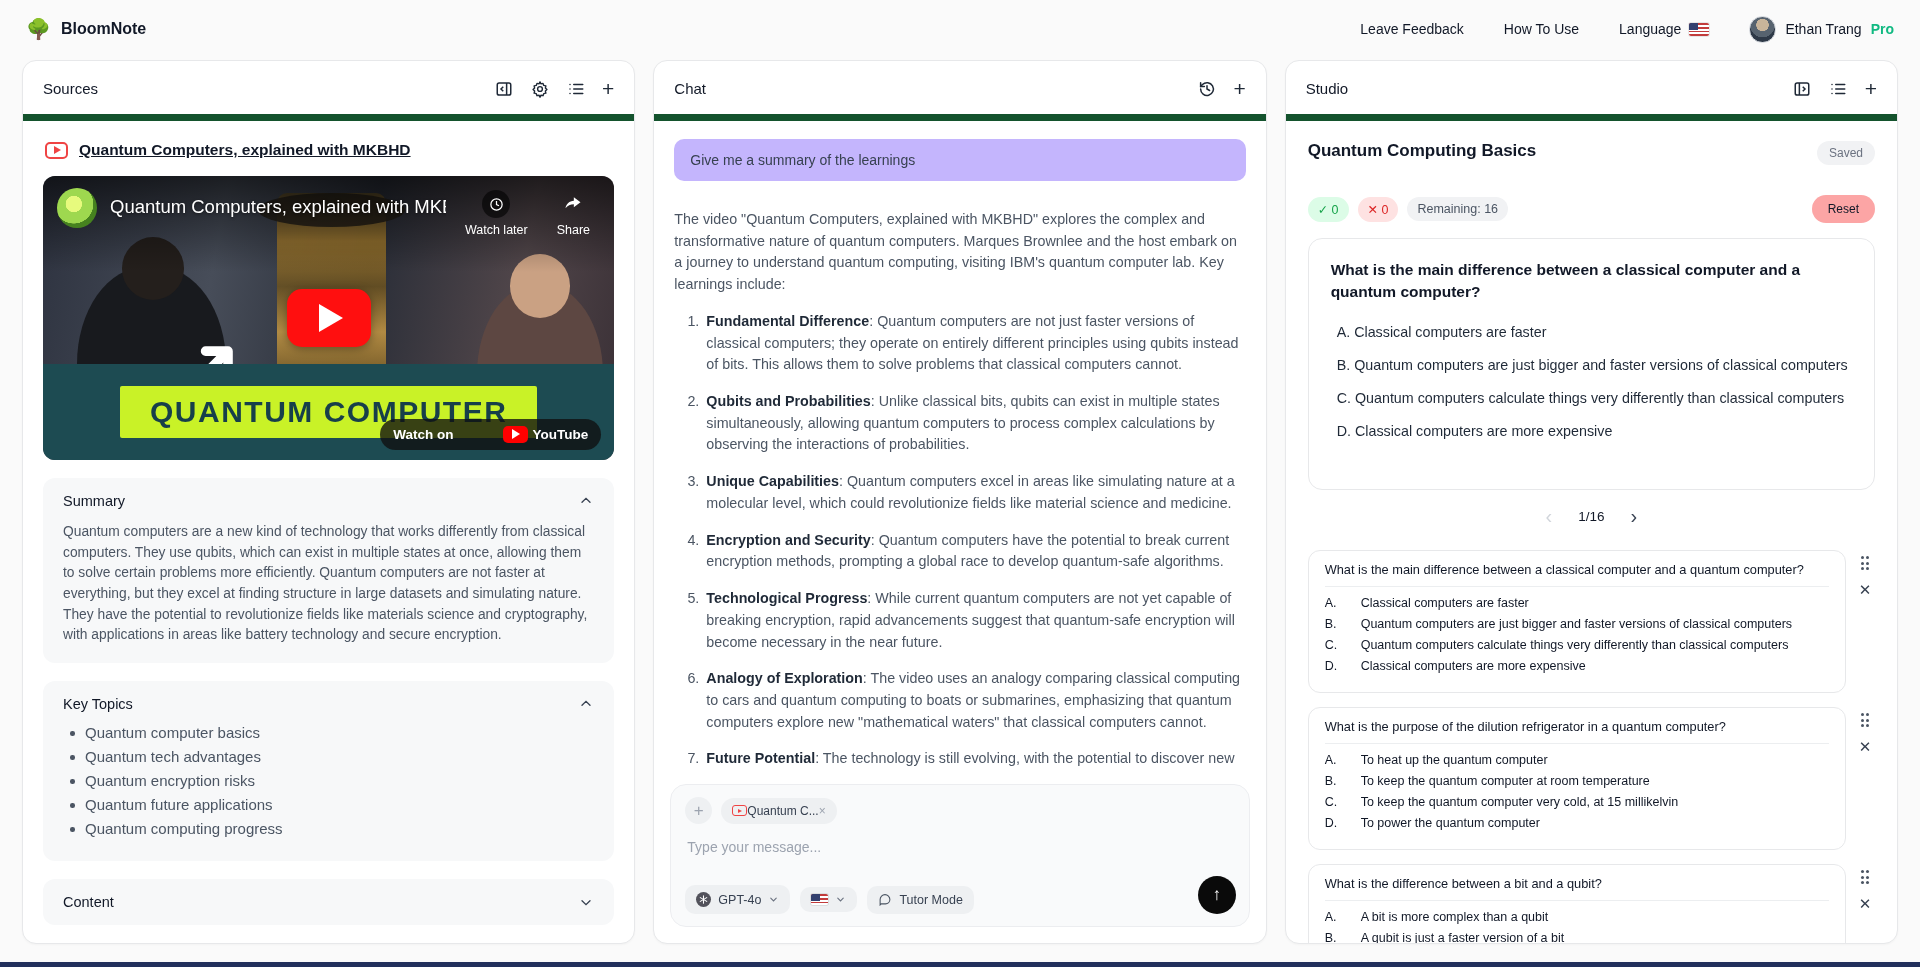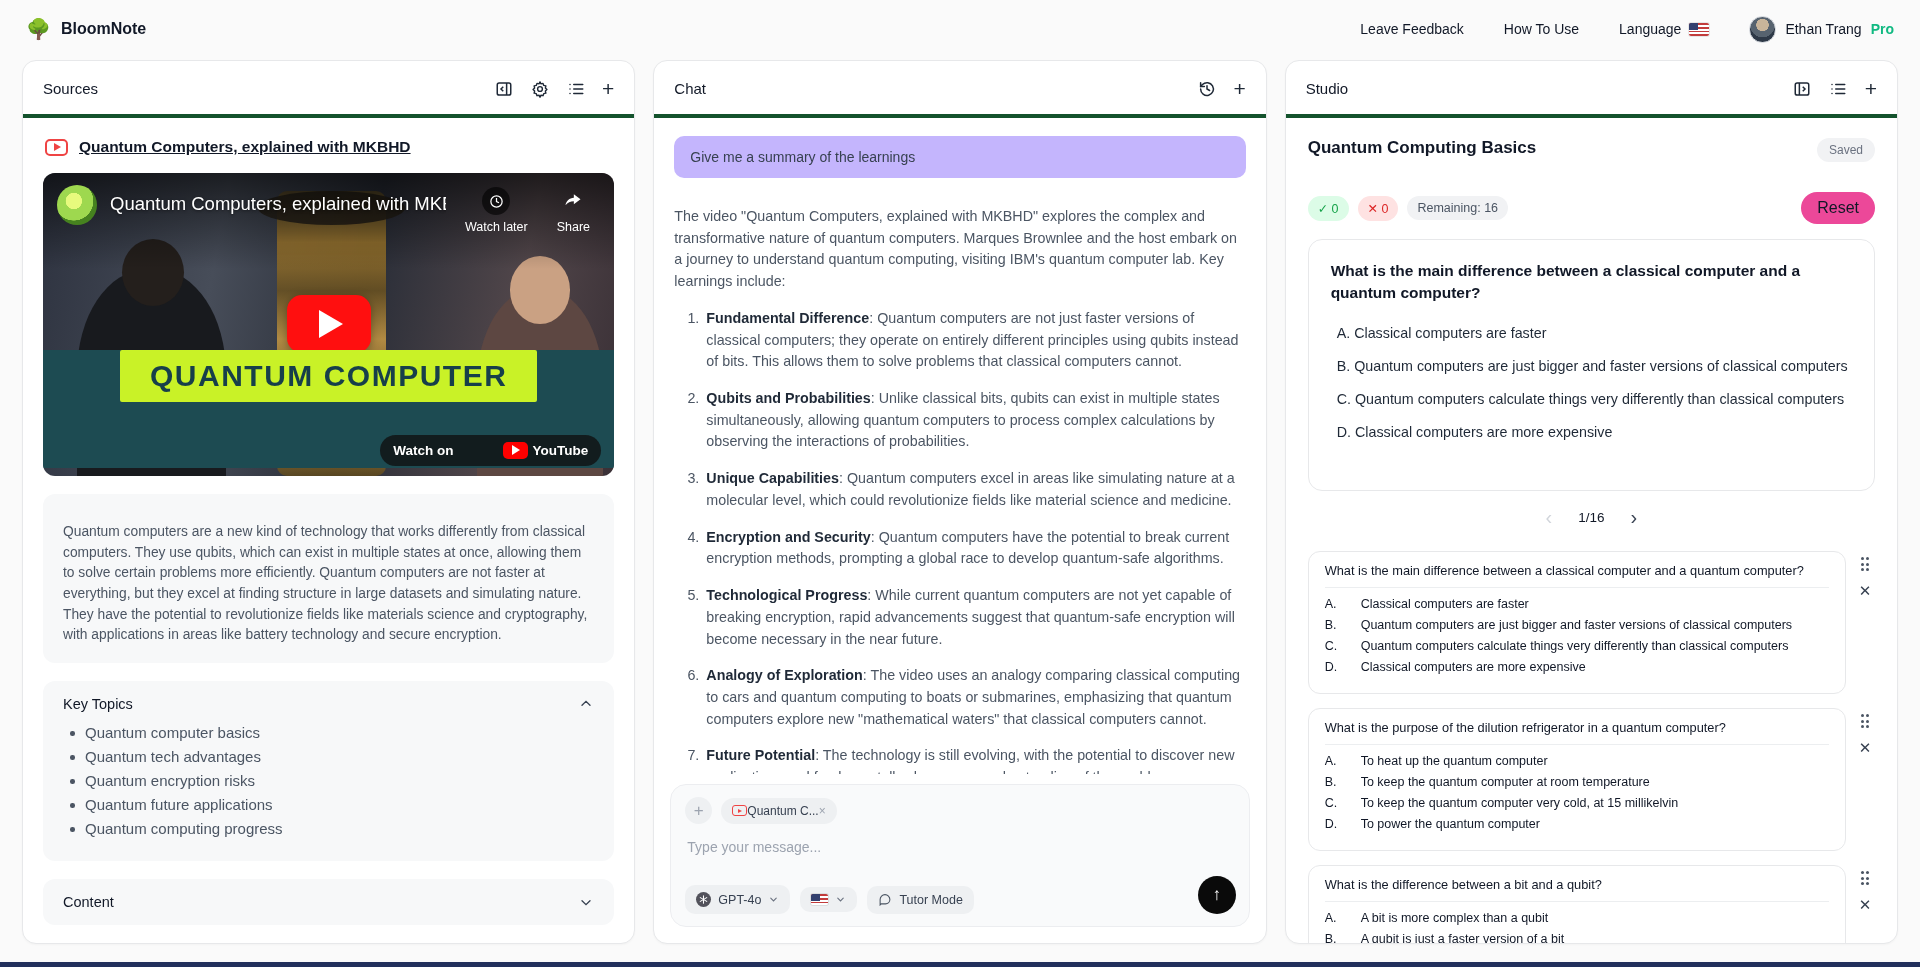--- a/index.html
+++ b/index.html
@@ -20,21 +20,21 @@
     background: radial-gradient(circle at 50% 32%, #c9b59a 0 29%, #57636f 30% 58%, #2e3947 59%);
     border:1px solid #d1d5db; }
   .pro { color:#10b981; font-weight:600; }
   .usflag { width:20px; height:13px; border-radius:2px; overflow:hidden; position:relative; display:inline-block;
     background: repeating-linear-gradient(180deg, #c23b3b 0 1.9px, #ffffff 1.9px 3.8px); box-shadow:0 0 0 1px rgba(0,0,0,.08); }
   .usflag::before { content:""; position:absolute; left:0; top:0; width:9px; height:7px; background:#33406f; }
   
   .panels { display:flex; gap:18px; padding:2px 22px 0; height:886px; }
   .panel { flex:1 1 0; background:#ffffff; border:1px solid #e7e8ea; border-radius:14px;
     display:flex; flex-direction:column; overflow:hidden; box-shadow:0 1px 2px rgba(17,24,39,.03); }
-  .phead { display:flex; align-items:center; justify-content:space-between; padding:17px 20px 15px; border-bottom:4px solid #14532d; }
+  .phead { display:flex; align-items:center; justify-content:space-between; padding:17px 20px 15px; border-bottom:7px solid #14532d; }
   .ptitle { font-size:15px; font-weight:500; color:#111827; }
   .picons { display:flex; align-items:center; gap:17px; }
   .picons .ic { width:19px; height:19px; display:flex; align-items:center; justify-content:center; color:#1f2937; cursor:pointer; }
   .plus { font-size:21px; font-weight:400; line-height:1; color:#1f2937; cursor:pointer; }
   .pbody { flex:1; overflow:hidden; padding:18px 20px; display:flex; flex-direction:column; }
   
   .src-title { display:flex; align-items:center; gap:11px; font-size:15.5px; font-weight:700; color:#111827; padding:2px 2px 0;text-decoration:underline; }
   .yt-badge { width:23px; height:17px; border:2px solid #ef4444; border-radius:5px; display:flex; align-items:center; justify-content:center; flex:none; }
   .yt-badge::before { content:""; border-left:7px solid #ef4444; border-top:4.5px solid transparent; border-bottom:4.5px solid transparent; margin-left:1px; }
   .video { position:relative; margin-top:17px; height:338px; border-radius:12px; overflow:hidden;
@@ -52,21 +52,21 @@
   .ch-avatar { width:40px; height:40px; border-radius:50%; flex:none;
     background: radial-gradient(circle at 42% 40%, #e7fa7d 0 24%, #9ed84f 25% 58%, #46821f 59%); }
   .vid-title { flex:1; color:#fff; font-size:18.5px; padding-top:8px; white-space:nowrap; overflow:hidden;
     text-shadow:0 1px 3px rgba(0,0,0,.5); font-weight:400; }
   .vid-action { display:flex; flex-direction:column; align-items:center; gap:5px; color:#fff; font-size:12.5px; padding-top:2px; cursor:pointer; flex:none; width:74px; }
   .vid-action .circle { width:28px; height:28px; border-radius:50%; background:rgba(0,0,0,.6); display:flex; align-items:center; justify-content:center; }
   .playbtn { position:absolute; left:50%; top:50%; transform:translate(-50%,-50%); width:84px; height:58px;
     background:#ff0f0f; border-radius:15px; display:flex; align-items:center; justify-content:center; box-shadow:0 2px 10px rgba(0,0,0,.35); }
   .playbtn::before { content:""; border-left:24px solid #fff; border-top:14px solid transparent; border-bottom:14px solid transparent; margin-left:4px; }
   .vid-arrow { position:absolute; left:24%; bottom:22%; width:64px; height:64px; }
-  .vid-banner { position:absolute; left:0; right:0; bottom:8px; height:118px; background:#1d4b52; display:flex; align-items:flex-start; justify-content:center; }
+  .vid-banner { position:absolute; left:0; right:0; bottom:0; height:96px; background:#1d4b52; display:flex; align-items:center; justify-content:center; }
   .banner-inner { background:#c9f227; color:#173f4a; font-weight:800; font-size:30px; letter-spacing:1.5px;
     padding:9px 30px; border-radius:2px; }
   .watch-on { position:absolute; right:13px; bottom:10px; background:rgba(15,15,15,.78); border-radius:20px;
     padding:7px 13px; display:flex; align-items:center; gap:9px; color:#fff; font-size:13.5px; font-weight:600; }
   .yt-logo { display:flex; align-items:center; gap:5px;padding-left:40px; }
   .yt-logo .rect { width:25px; height:17px; background:#f00; border-radius:5px; display:flex; align-items:center; justify-content:center; }
   .yt-logo .rect::before { content:""; border-left:8px solid #fff; border-top:5px solid transparent; border-bottom:5px solid transparent; margin-left:1px; }
   .card { background:#f7f8f9; border-radius:12px; padding:15px 20px 17px; margin-top:18px; }
   .card-head { display:flex; align-items:center; justify-content:space-between; cursor:pointer; }
   .card-title { font-size:14.5px; color:#111827; font-weight:500; }
@@ -102,21 +102,21 @@
   
   .studio-body { padding:20px 22px 0; }
   .note-row { display:flex; align-items:flex-start; justify-content:space-between; }
   .note-title { font-size:17px; font-weight:700; color:#111827; }
   .saved { background:#f1f2f4; color:#6b7280; font-size:12px; border-radius:14px; padding:5px 12px; }
   .stats-row { display:flex; align-items:center; gap:9px; margin-top:30px; }
   .stat { font-size:12.5px; border-radius:13px; padding:5px 10px; }
   .stat.ok { background:#dcfce7; color:#16a34a; }
   .stat.bad { background:#fee2e2; color:#dc2626; }
   .stat.rem { background:#f1f2f4; color:#4b5563; }
-  .reset { margin-left:auto; background:#ec4899; color:#111827; font-size:16px; border-radius:16px; padding:7px 16px; cursor:pointer; }
+  .reset { margin-left:auto; background:#fca5a5; color:#111827; font-size:12px; border-radius:16px; padding:7px 16px; cursor:pointer; }
   .quiz-card { border:1px solid #e7e8ea; border-radius:14px; margin-top:15px; padding:20px 22px; min-height:252px; }
   .quiz-q { font-size:15.5px; font-weight:700; line-height:1.45; color:#111827; }
   .quiz-opts { margin-top:20px; }
   .quiz-opt { font-size:14.3px; color:#1f2937; margin-bottom:17px; padding-left:6px; cursor:pointer; }
   .pager { display:flex; align-items:center; justify-content:center; gap:26px; margin-top:15px; }
   .pg-prev { color:#d1d5db; font-size:20px; cursor:pointer; }
   .pg-next { color:#374151; font-size:20px; cursor:pointer; }
   .pg-label { font-size:13.5px; color:#111827; }
   .qlist { margin-top:22px; display:flex; flex-direction:column; gap:14px; }
   .qrow { display:flex; gap:9px; }
@@ -230,20 +230,28 @@
         <span class="watch-on">
           <span>Watch on</span>
           <span class="yt-logo">
             <span class="rect"></span>
             <span>YouTube</span>
           </span>
         </span>
       </div>
 
       <div class="card">
+        <div class="card-head">
+          <span class="card-title">Summary</span>
+          <span class="chev">
+            <svg width="16" height="16" viewBox="0 0 24 24" fill="none" stroke="currentColor" stroke-width="2" stroke-linecap="round">
+                <polyline points="6 14 12 8 18 14"></polyline>
+              </svg>
+          </span>
+        </div>
         <div class="card-body">Quantum computers are a new kind of technology that works differently from classical computers. They use qubits, which can exist in multiple states at once, allowing them to solve certain problems more efficiently. Quantum computers are not faster at everything, but they excel at finding structure in large datasets and simulating nature. They have the potential to revolutionize fields like materials science and cryptography, with applications in areas like battery technology and secure encryption.</div>
       </div>
 
       <div class="card">
         <div class="card-head">
           <span class="card-title">Key Topics</span>
           <span class="chev">
             <svg width="16" height="16" viewBox="0 0 24 24" fill="none" stroke="currentColor" stroke-width="2" stroke-linecap="round">
                 <polyline points="6 14 12 8 18 14"></polyline>
               </svg>

